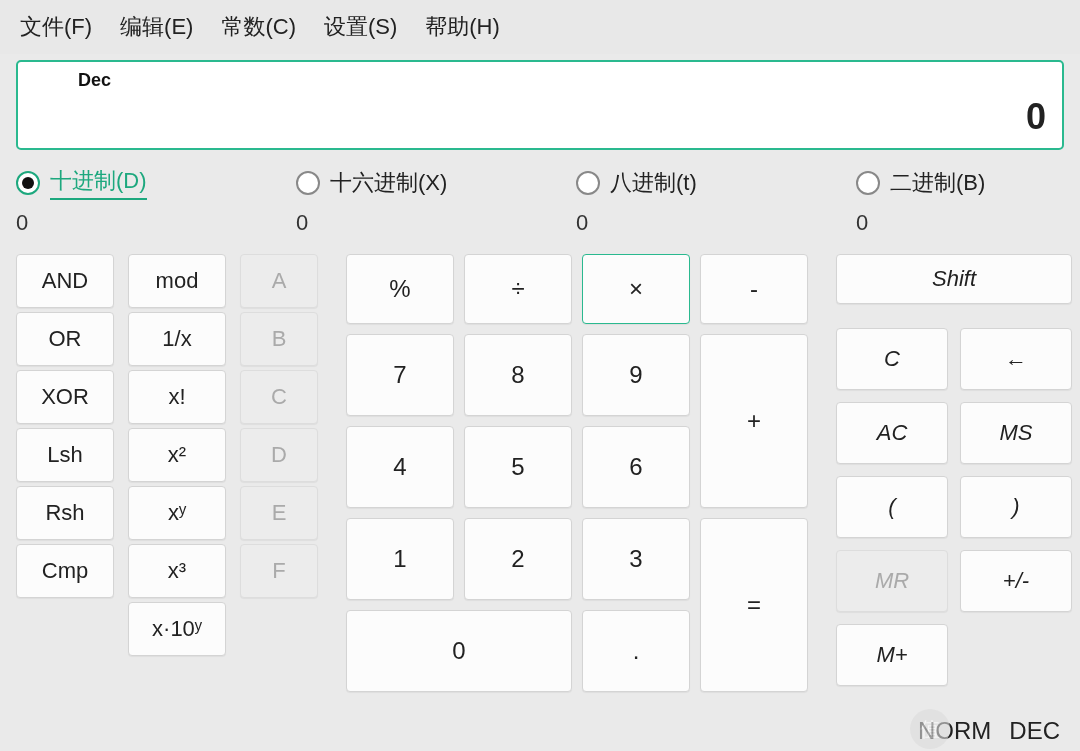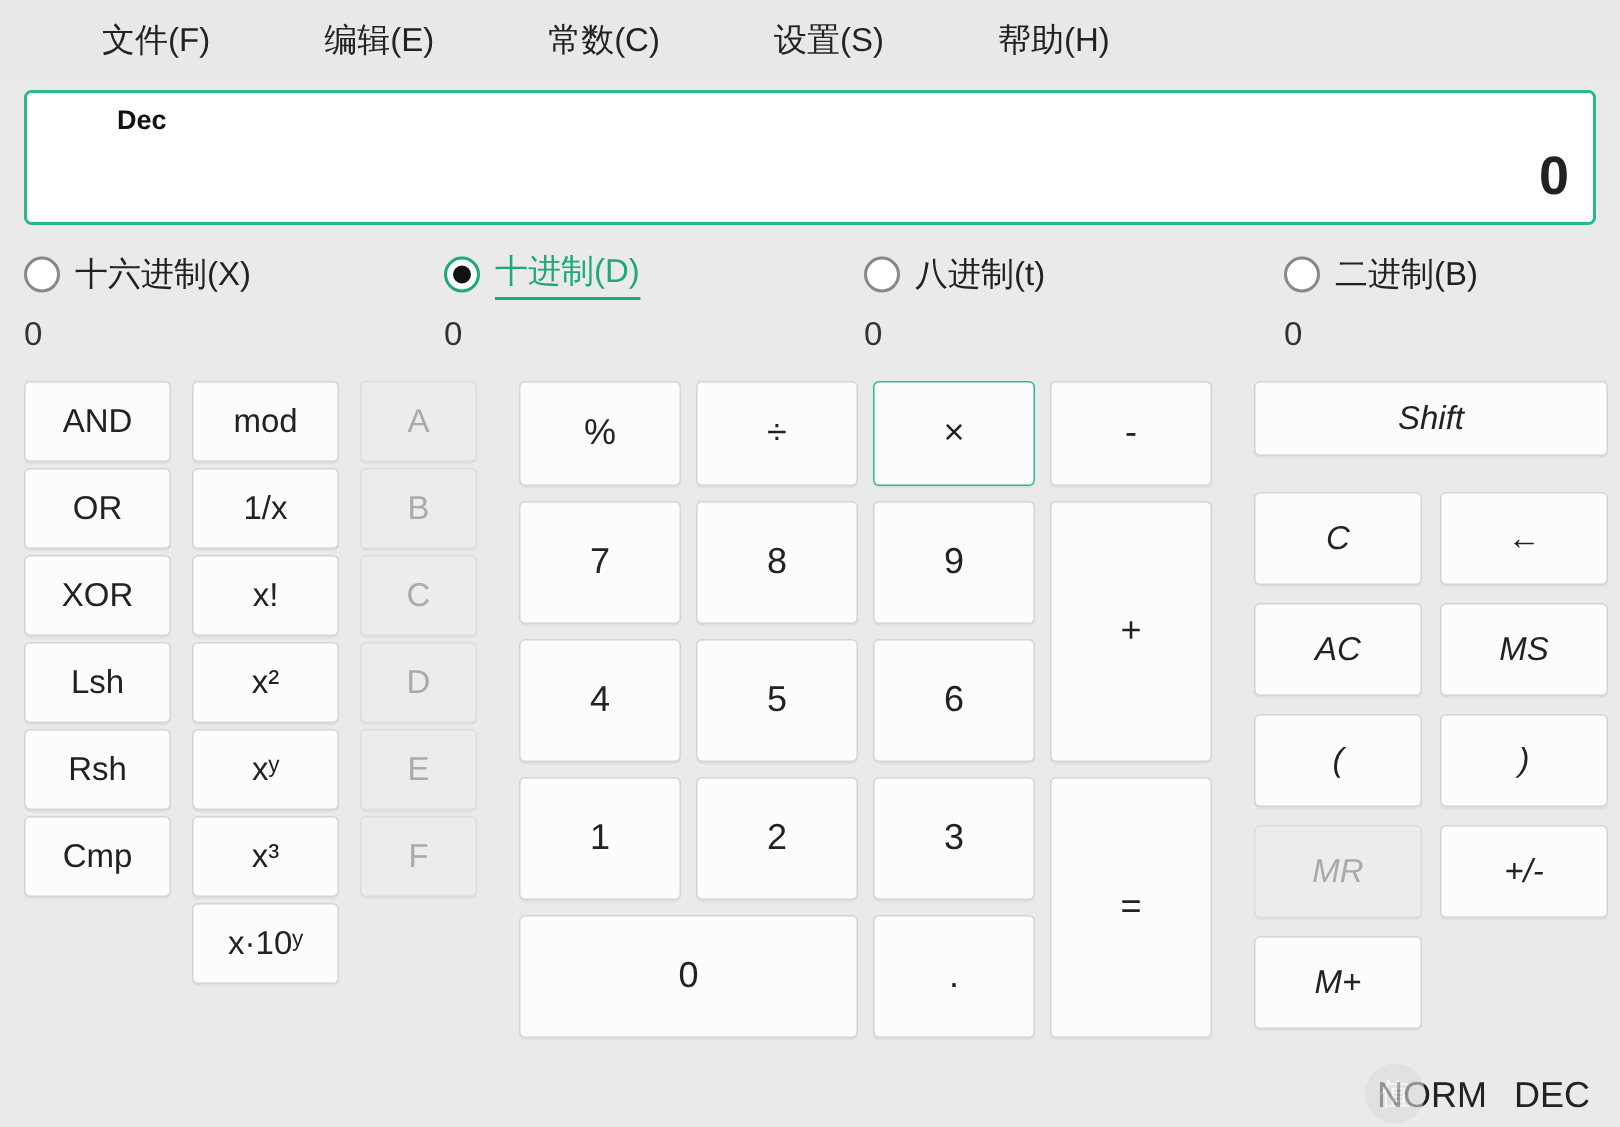--- a/index.html
+++ b/index.html
@@ -12,21 +12,21 @@
     position: relative;
     color: #222;
   }
   .menubar {
     display: flex;
     gap: 28px;
     padding: 12px 20px;
     font-size: 22px;
     background: #e8e8e8;
   }
-  .menubar div { cursor: pointer; margin-left: 48px; }
+  .menubar div { cursor: pointer; }
   .display {
     margin: 6px 16px 10px 16px;
     border: 2px solid #2ab98f;
     border-radius: 5px;
     background: #fff;
     height: 90px;
     position: relative;
   }
   .display .mode-label {
     position: absolute;
@@ -153,27 +153,27 @@
   <div>设置(S)</div>
   <div>帮助(H)</div>
 </div>
 
 <div class="display">
   <div class="mode-label">Dec</div>
   <div class="value">0</div>
 </div>
 
 <div class="radio-row">
+  <div class="radio-item checked">
+    <span class="radio checked"></span>
+    <span class="label">十进制(D)</span>
+  </div>
   <div class="radio-item">
     <span class="radio"></span>
     <span class="label">十六进制(X)</span>
-  </div>
-  <div class="radio-item checked">
-    <span class="radio checked"></span>
-    <span class="label">十进制(D)</span>
   </div>
   <div class="radio-item">
     <span class="radio"></span>
     <span class="label">八进制(t)</span>
   </div>
   <div class="radio-item">
     <span class="radio"></span>
     <span class="label">二进制(B)</span>
   </div>
 </div>

